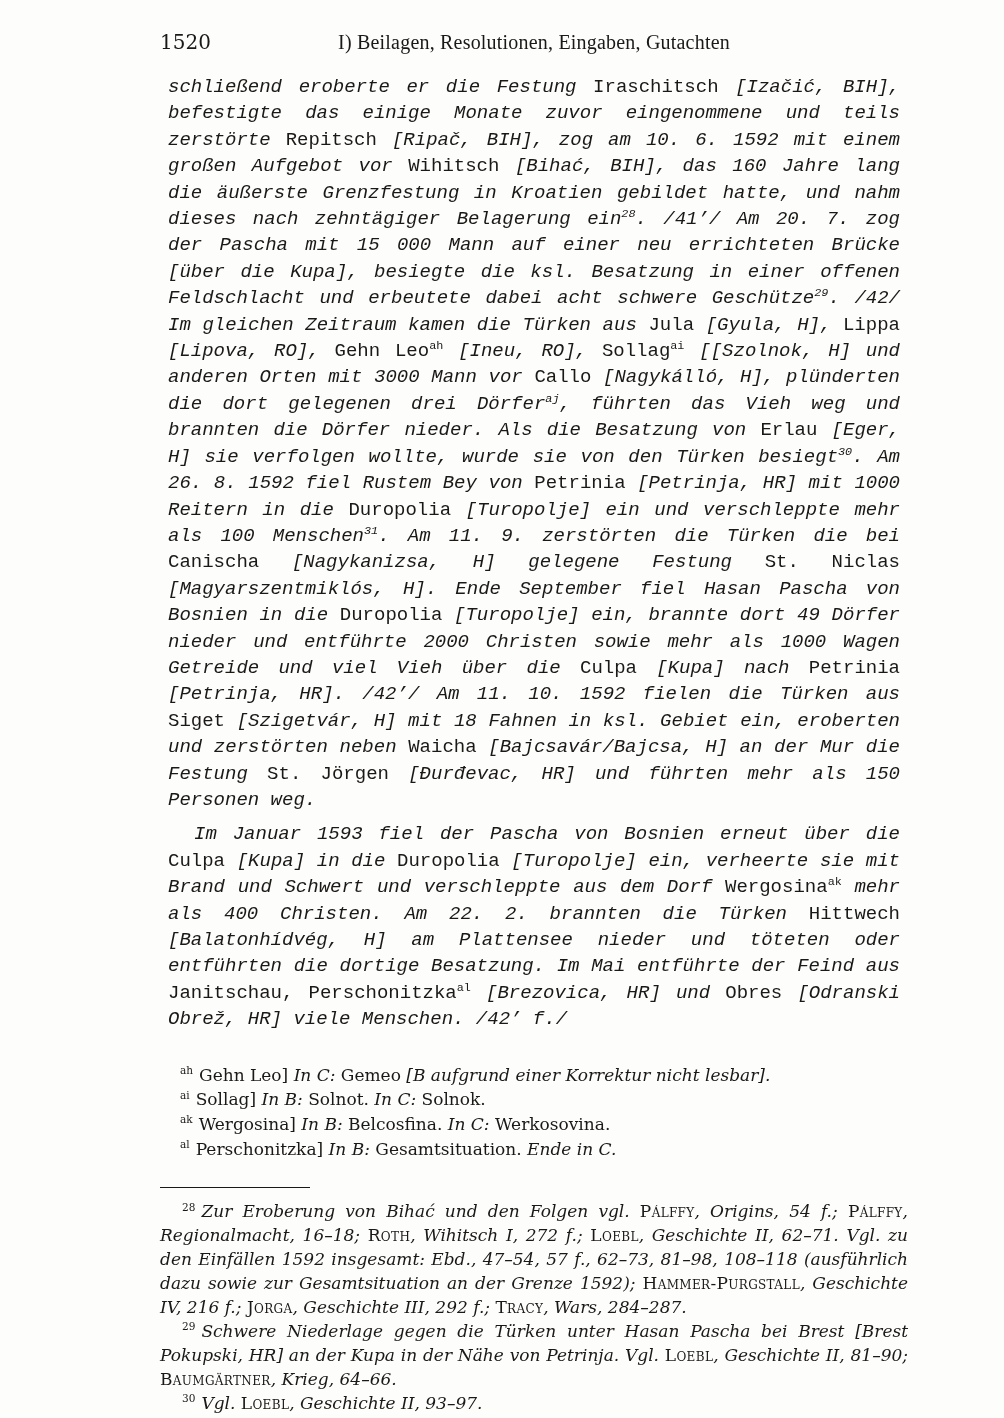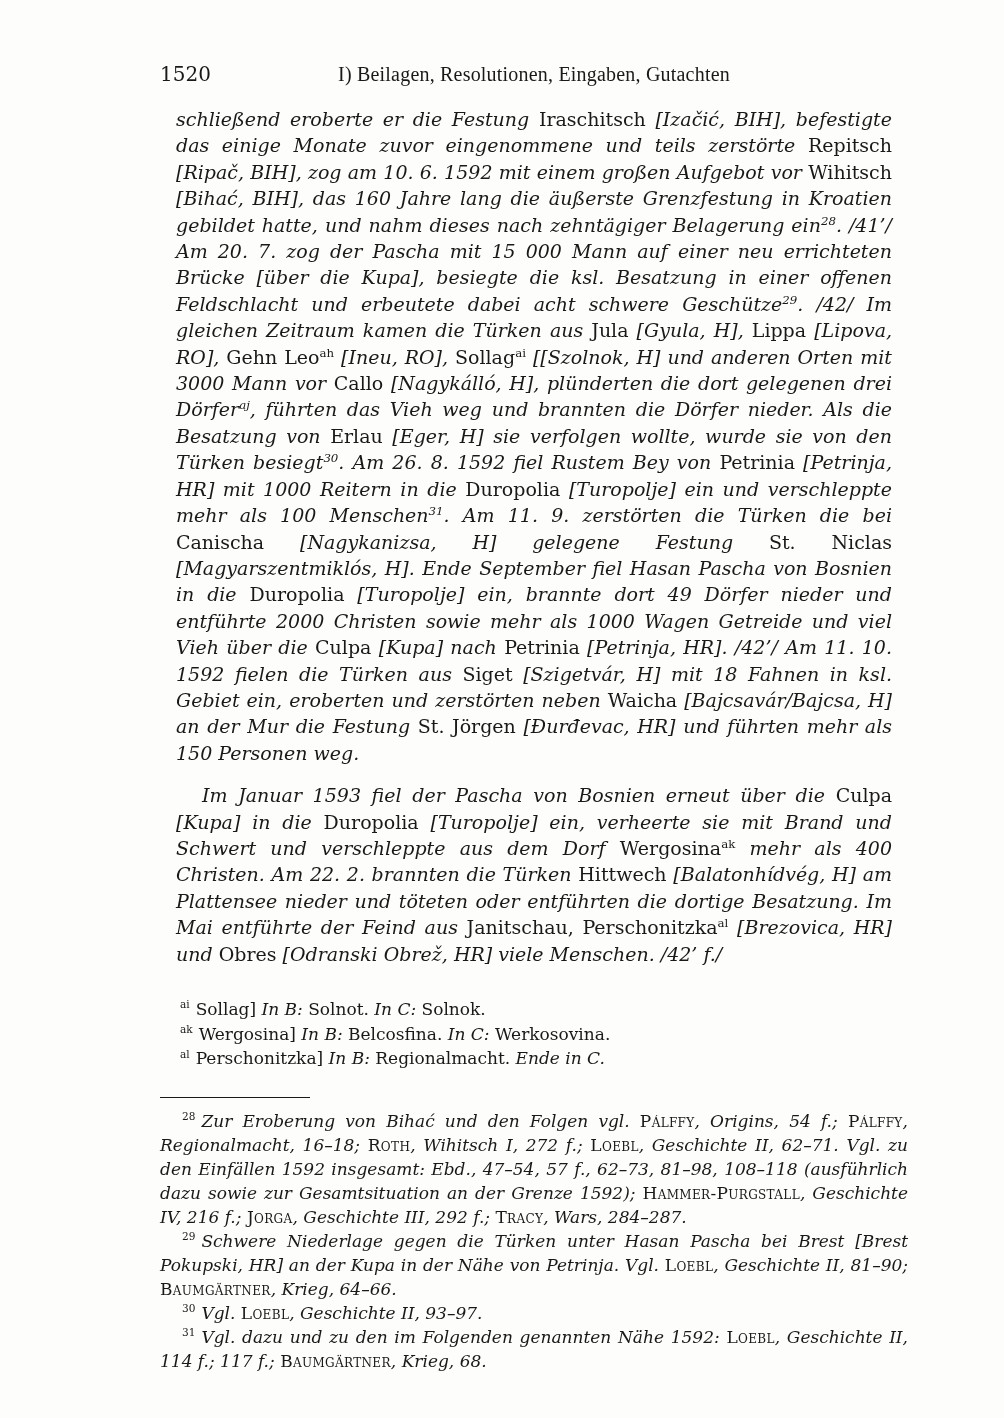--- a/index.html
+++ b/index.html
@@ -5,42 +5,42 @@
   * { margin: 0; padding: 0; box-sizing: border-box; }
   html, body { background: #fdfdfc; }
   body { font-family: "DejaVu Serif", "Liberation Serif", serif; }
 
   .page {
     position: relative;
     width: 1004px;
     height: 1418px;
     background: var(--paper, #fdfdfc);
     color: var(--ink, #1b1916);
-    padding: 62px 96px 0 160px;
+    padding: 30px 96px 0 160px;
     overflow: hidden;
   }
 
   .page-header {
     position: relative;
     font-size: 20px;
     line-height: 1.2;
     margin-bottom: 20px;
     font-style: normal;
   }
   .page-number { position: absolute; left: 0; top: 0; }
   .running-title { text-align: center; letter-spacing: 0.01em; font-family: Liberation Serif, serif; }
 
   .body-text {
     font-size: 19px;
     line-height: 1.39;
     text-align: justify;
     hyphens: auto;
     -webkit-hyphens: auto;
   }
-  .para { margin: 16px; }
+  .para { margin: 8px; font-family: Liberation Mono, monospace; }
   .para.indent { text-indent: 26px; }
 
   .s-i  { font-style: italic; }
   .s-r  { font-style: normal; }
   .s-sc { font-style: normal; font-variant: small-caps; letter-spacing: 0.02em; }
 
   sup { font-size: 0.62em; line-height: 0; vertical-align: super; }
   sup.s-sup  { font-style: normal; }
   sup.s-isup { font-style: italic; }
   .note-marker { font-style: normal; margin-right: 6px; font-size: 0.62em; line-height: 0; vertical-align: super; }
@@ -75,23 +75,24 @@
     <span class="page-number">1520</span>
     <div class="running-title">I) Beilagen, Resolutionen, Eingaben, Gutachten</div>
   </header>
 
   <main id="body-container" class="body-text">
       <p class="para"><span class="s-i">schließend eroberte er die Festung </span><span class="s-r">Iraschitsch </span><span class="s-i">[Izačić, BIH], befestigte das einige Monate zuvor eingenommene und teils zerstörte </span><span class="s-r">Repitsch </span><span class="s-i">[Ripač, BIH], zog am 10. 6. 1592 mit einem großen Aufgebot vor </span><span class="s-r">Wihitsch </span><span class="s-i">[Bihać, BIH], das 160 Jahre lang die äußerste Grenzfestung in Kroatien gebildet hatte, und nahm dieses nach zehntägiger Belagerung ein</span><sup class="s-isup">28</sup><span class="s-i">. /41’/ Am 20. 7. zog der Pascha mit 15&nbsp;000 Mann auf einer neu errichteten Brücke [über die Kupa], besiegte die ksl. Besatzung in einer offenen Feldschlacht und erbeutete dabei acht schwere Geschütze</span><sup class="s-isup">29</sup><span class="s-i">. /42/ Im gleichen Zeitraum kamen die Türken aus </span><span class="s-r">Jula </span><span class="s-i">[Gyula, H], </span><span class="s-r">Lippa </span><span class="s-i">[Lipova, RO], </span><span class="s-r">Gehn Leo</span><sup class="s-sup">ah</sup><span class="s-i"> [Ineu, RO], </span><span class="s-r">Sollag</span><sup class="s-sup">ai</sup><span class="s-i"> [[Szolnok, H] und anderen Orten mit 3000 Mann vor </span><span class="s-r">Callo </span><span class="s-i">[Nagykálló, H], plünderten die dort gelegenen drei Dörfer</span><sup class="s-isup">aj</sup><span class="s-i">, führten das Vieh weg und brannten die Dörfer nieder. Als die Besatzung von </span><span class="s-r">Erlau </span><span class="s-i">[Eger, H] sie verfolgen wollte, wurde sie von den Türken besiegt</span><sup class="s-isup">30</sup><span class="s-i">. Am 26. 8. 1592 fiel Rustem Bey von </span><span class="s-r">Petrinia </span><span class="s-i">[Petrinja, HR] mit 1000 Reitern in die </span><span class="s-r">Duropolia </span><span class="s-i">[Turopolje] ein und verschleppte mehr als 100 Menschen</span><sup class="s-isup">31</sup><span class="s-i">. Am 11. 9. zerstörten die Türken die bei </span><span class="s-r">Canischa </span><span class="s-i">[Nagykanizsa, H] gelegene Festung </span><span class="s-r">St. Niclas </span><span class="s-i">[Magyarszentmiklós, H]. Ende September fiel Hasan Pascha von Bosnien in die </span><span class="s-r">Duropolia </span><span class="s-i">[Turopolje] ein, brannte dort 49 Dörfer nieder und entführte 2000 Christen sowie mehr als 1000 Wagen Getreide und viel Vieh über die </span><span class="s-r">Culpa </span><span class="s-i">[Kupa] nach </span><span class="s-r">Petrinia </span><span class="s-i">[Petrinja, HR]. /42’/ Am 11. 10. 1592 fielen die Türken aus </span><span class="s-r">Siget </span><span class="s-i">[Szigetvár, H] mit 18 Fahnen in ksl. Gebiet ein, eroberten und zerstörten neben </span><span class="s-r">Waicha </span><span class="s-i">[Bajcsavár/Bajcsa, H] an der Mur die Festung </span><span class="s-r">St. Jörgen </span><span class="s-i">[Đurđevac, HR] und führten mehr als 150 Personen weg.</span></p>
       <p class="para indent"><span class="s-i">Im Januar 1593 fiel der Pascha von Bosnien erneut über die </span><span class="s-r">Culpa </span><span class="s-i">[Kupa] in die </span><span class="s-r">Duropolia </span><span class="s-i">[Turopolje] ein, verheerte sie mit Brand und Schwert und verschleppte aus dem Dorf </span><span class="s-r">Wergosina</span><sup class="s-sup">ak</sup><span class="s-i"> mehr als 400 Christen. Am 22. 2. brannten die Türken </span><span class="s-r">Hittwech </span><span class="s-i">[Balatonhídvég, H] am Plattensee nieder und töteten oder entführten die dortige Besatzung. Im Mai entführte der Feind aus </span><span class="s-r">Janitschau, Perschonitzka</span><sup class="s-sup">al</sup><span class="s-i"> [Brezovica, HR] und </span><span class="s-r">Obres </span><span class="s-i">[Odranski Obrež, HR] viele Menschen. /42’ f./</span></p>
     </main>
 
   <section id="letter-notes" class="letter-notes">
+      <p class="letter-note"><sup class="note-marker">ah</sup><span class="s-r">Gehn Leo] </span><span class="s-i">In C: </span><span class="s-r">Gemeo </span><span class="s-i">[B aufgrund einer Korrektur nicht lesbar].</span></p>
       <p class="letter-note"><sup class="note-marker">ai</sup><span class="s-r">Sollag] </span><span class="s-i">In B: </span><span class="s-r">Solnot. </span><span class="s-i">In C: </span><span class="s-r">Solnok.</span></p>
       <p class="letter-note"><sup class="note-marker">ak</sup><span class="s-r">Wergosina] </span><span class="s-i">In B: </span><span class="s-r">Belcosfina. </span><span class="s-i">In C: </span><span class="s-r">Werkosovina.</span></p>
-      <p class="letter-note"><sup class="note-marker">al</sup><span class="s-r">Perschonitzka] </span><span class="s-i">In B: </span><span class="s-r">Regionalmacht. </span><span class="s-i">Ende in C.</span></p>
+      <p class="letter-note"><sup class="note-marker">al</sup><span class="s-r">Perschonitzka] </span><span class="s-i">In B: </span><span class="s-r">Gesamtsituation. </span><span class="s-i">Ende in C.</span></p>
     </section>
 
   <hr class="footnote-rule">
 
   <section id="number-notes" class="number-notes">
       <p class="number-note"><sup class="note-marker">28</sup><span class="s-i">Zur Eroberung von Bihać und den Folgen vgl. </span><span class="s-sc">Pálffy</span><span class="s-i">, Origins, 54 f.; </span><span class="s-sc">Pálffy</span><span class="s-i">, Regionalmacht, 16–18; </span><span class="s-sc">Roth</span><span class="s-i">, Wihitsch I, 272 f.; </span><span class="s-sc">Loebl</span><span class="s-i">, Geschichte II, 62–71. Vgl. zu den Einfällen 1592 insgesamt: Ebd., 47–54, 57 f., 62–73, 81–98, 108–118 (ausführlich dazu sowie zur Gesamtsituation an der Grenze 1592); </span><span class="s-sc">Hammer-Purgstall</span><span class="s-i">, Geschichte IV, 216 f.; </span><span class="s-sc">Jorga</span><span class="s-i">, Geschichte III, 292 f.; </span><span class="s-sc">Tracy</span><span class="s-i">, Wars, 284–287.</span></p>
       <p class="number-note"><sup class="note-marker">29</sup><span class="s-i">Schwere Niederlage gegen die Türken unter Hasan Pascha bei Brest [Brest Pokupski, HR] an der Kupa in der Nähe von Petrinja. Vgl. </span><span class="s-sc">Loebl</span><span class="s-i">, Geschichte II, 81–90; </span><span class="s-sc">Baumgärtner</span><span class="s-i">, Krieg, 64–66.</span></p>
       <p class="number-note"><sup class="note-marker">30</sup><span class="s-i">Vgl. </span><span class="s-sc">Loebl</span><span class="s-i">, Geschichte II, 93–97.</span></p>
       <p class="number-note"><sup class="note-marker">31</sup><span class="s-i">Vgl. dazu und zu den im Folgenden genannten Nähe 1592: </span><span class="s-sc">Loebl</span><span class="s-i">, Geschichte II, 114 f.; 117 f.; </span><span class="s-sc">Baumgärtner</span><span class="s-i">, Krieg, 68.</span></p>
     </section>

